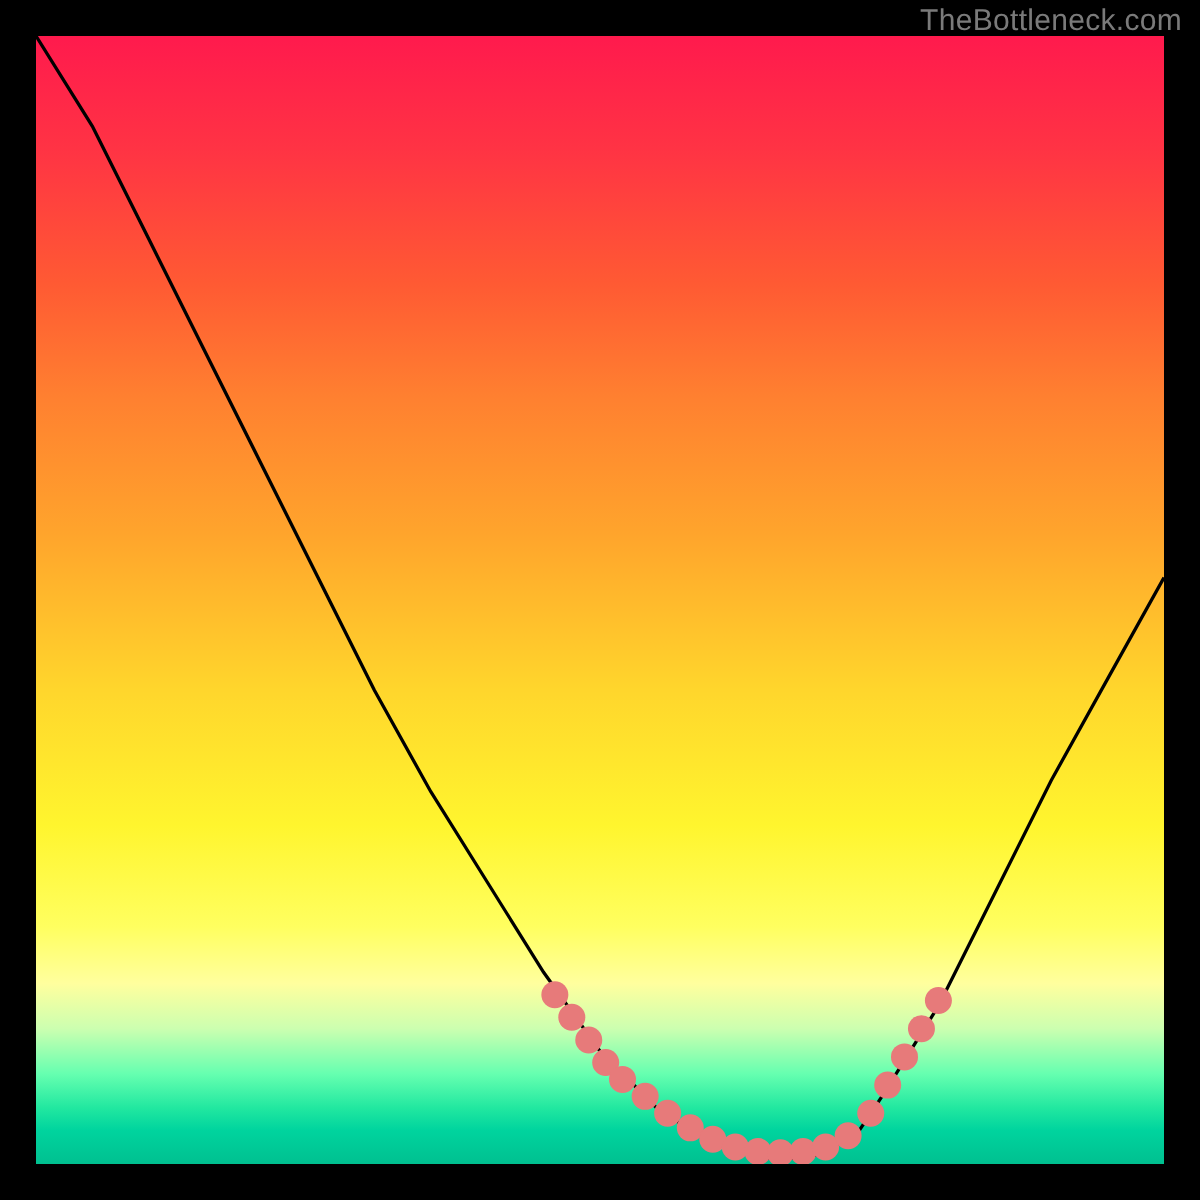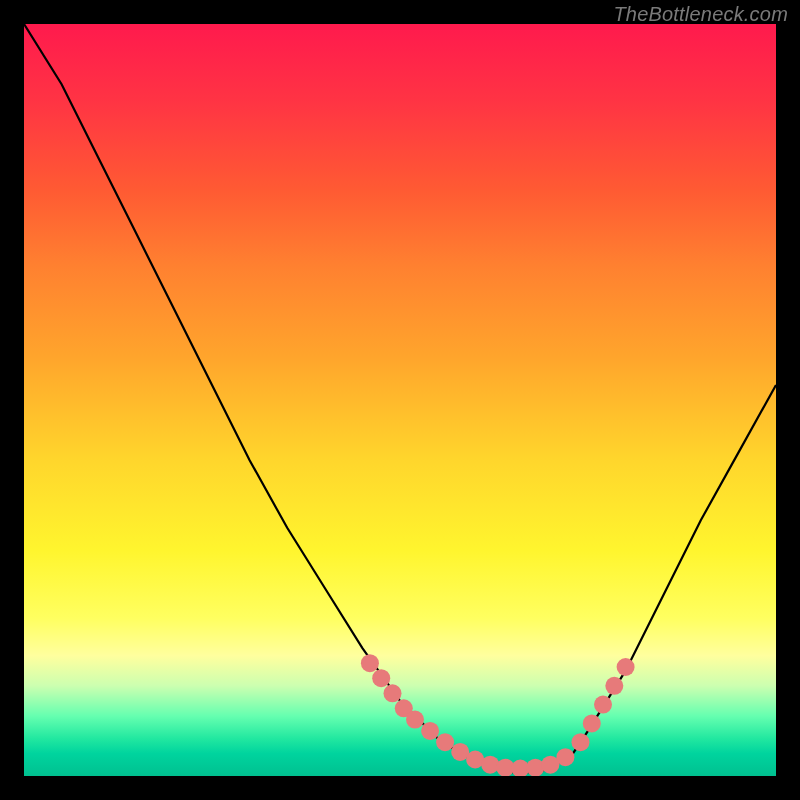--- a/index.html
+++ b/index.html
@@ -9,21 +9,20 @@
     height: 800px;
     background: #000;
     overflow: hidden;
     font-family: -apple-system, BlinkMacSystemFont, "Segoe UI", Arial, sans-serif;
   }
   .stage {
     position: relative;
     width: 800px;
     height: 800px;
     background: #000;
-    font-style: italic;
   }
   .plot-bg {
     position: absolute;
     left: 24px;
     top: 24px;
     width: 752px;
     height: 752px;
     background: linear-gradient(to bottom,
       #ff1a4d 0%,
       #ff3344 10%,

